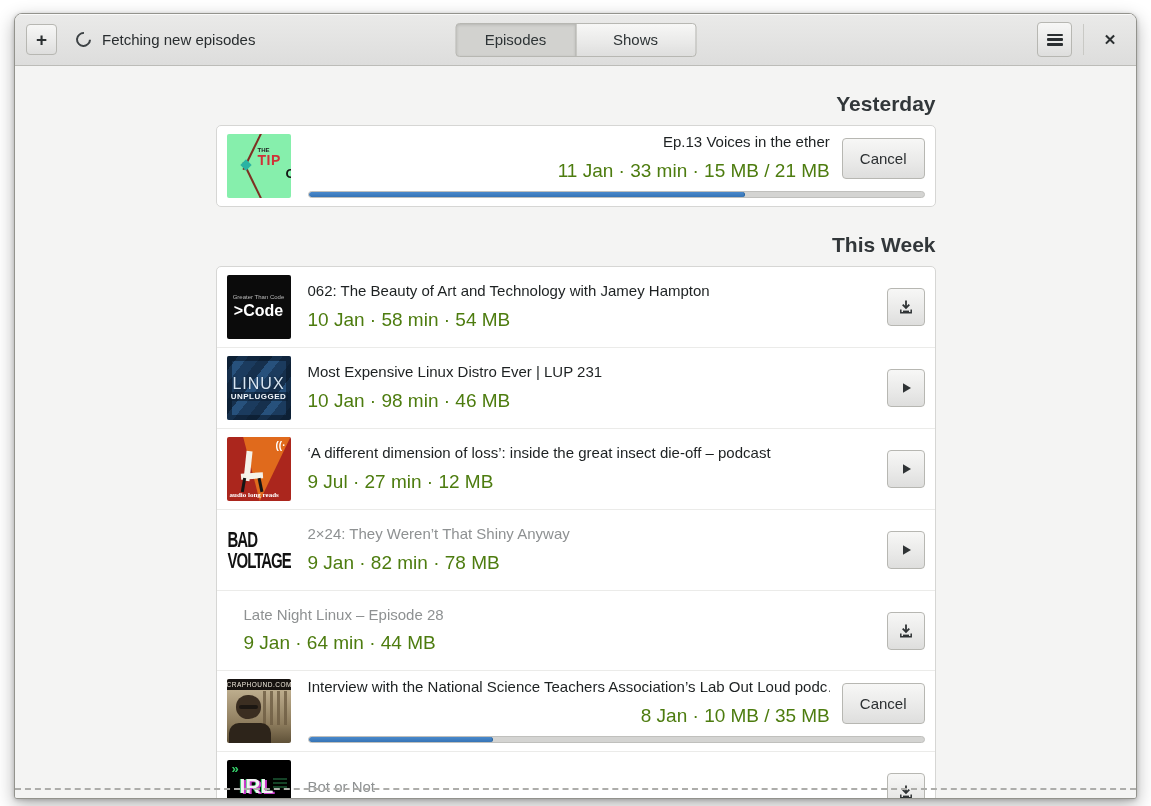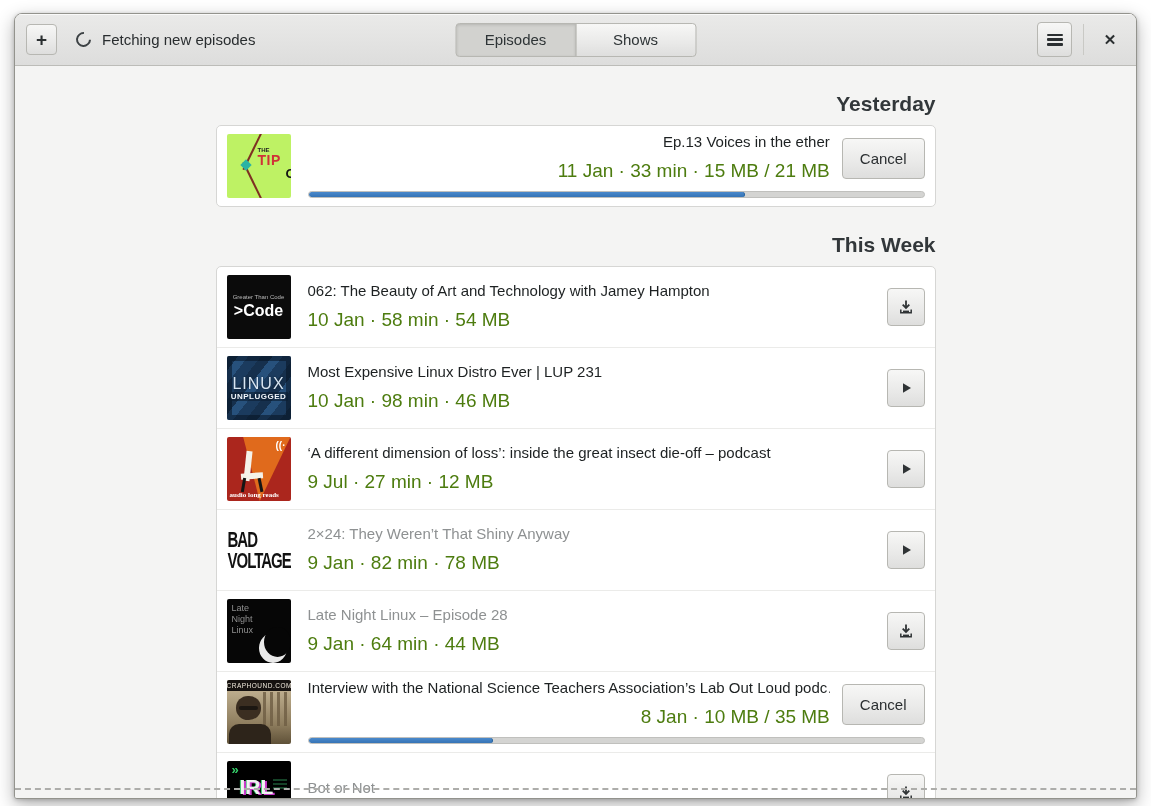--- a/index.html
+++ b/index.html
@@ -89,21 +89,21 @@
   }
   .progress-fill {
     height:100%; background:linear-gradient(#4a89cc,#3674b5);
     border-right:1px solid #26639f; border-radius:3px;
   }
   .undershoot {
     position:absolute; left:0; right:0; bottom:8px; height:0;
     border-top:2px dashed #adadaa; z-index:5; pointer-events:none;
   }
   
-  .art-tipoff { background:#bef264; }
+  .art-tipoff { background:#86efac; }
   .art-tipoff .l1,.art-tipoff .l2 { position:absolute; width:2px; height:44px; background:#7e2f22; left:25px; }
   .art-tipoff .l1 { top:-6px; transform:rotate(26deg); }
   .art-tipoff .l2 { bottom:-6px; transform:rotate(-26deg); }
   .art-tipoff .gem { position:absolute; left:15px; top:27px; width:8px; height:8px; background:#2ab3a3; transform:rotate(45deg); }
   .art-tipoff .txt { position:absolute; left:31px; top:13px; line-height:1; }
   .art-tipoff .t-the { font-size:6px; color:#222; font-weight:bold; }
   .art-tipoff .t-tip { font-size:14px; font-weight:bold; color:#d03237; letter-spacing:.5px; }
   .art-tipoff .t-off { font-size:13px; font-weight:bold; color:#141414;padding-left:28px; }
 
   .art-gtc { background:#0b0b0b; display:flex; flex-direction:column; align-items:center; justify-content:center; }
@@ -285,29 +285,20 @@
             <div class="ep-meta">9 Jan · 82 min · 78 MB</div>
           </div>
           <button class="btn icon-btn">
             <svg class="icon-glyph" width="16" height="16" viewBox="0 0 16 16">
               <polygon points="5,3.2 13,8 5,12.8" fill="#2f3335"></polygon>
             </svg>
           </button>
         </div>
 
         <div class="row">
-          <div class="art art-lnl">
-            <div class="lines">
-              <div>Late</div>
-              <div>Night</div>
-              <div>Linux</div>
-            </div>
-            <div class="moon"></div>
-              <div class="moon-mask"></div>
-          </div>
           <div class="ep-text">
             <div class="ep-title" data-played="true">Late Night Linux – Episode 28</div>
             <div class="ep-meta">9 Jan · 64 min · 44 MB</div>
           </div>
           <button class="btn icon-btn">
             <svg class="icon-glyph" width="16" height="16" viewBox="0 0 16 16">
               <path d="M8 1.5 v6.5" stroke="#2f3335" stroke-width="1.8" fill="none"></path>
               <path d="M4.7 5.6 L8 9 L11.3 5.6" stroke="#2f3335" stroke-width="1.8" fill="none"></path>
               <path d="M2.8 10.5 v3.2 h10.4 v-3.2" stroke="#2f3335" stroke-width="1.5" fill="none"></path>
               <rect x="5" y="11.6" width="6" height="1.6" fill="#2f3335"></rect>

